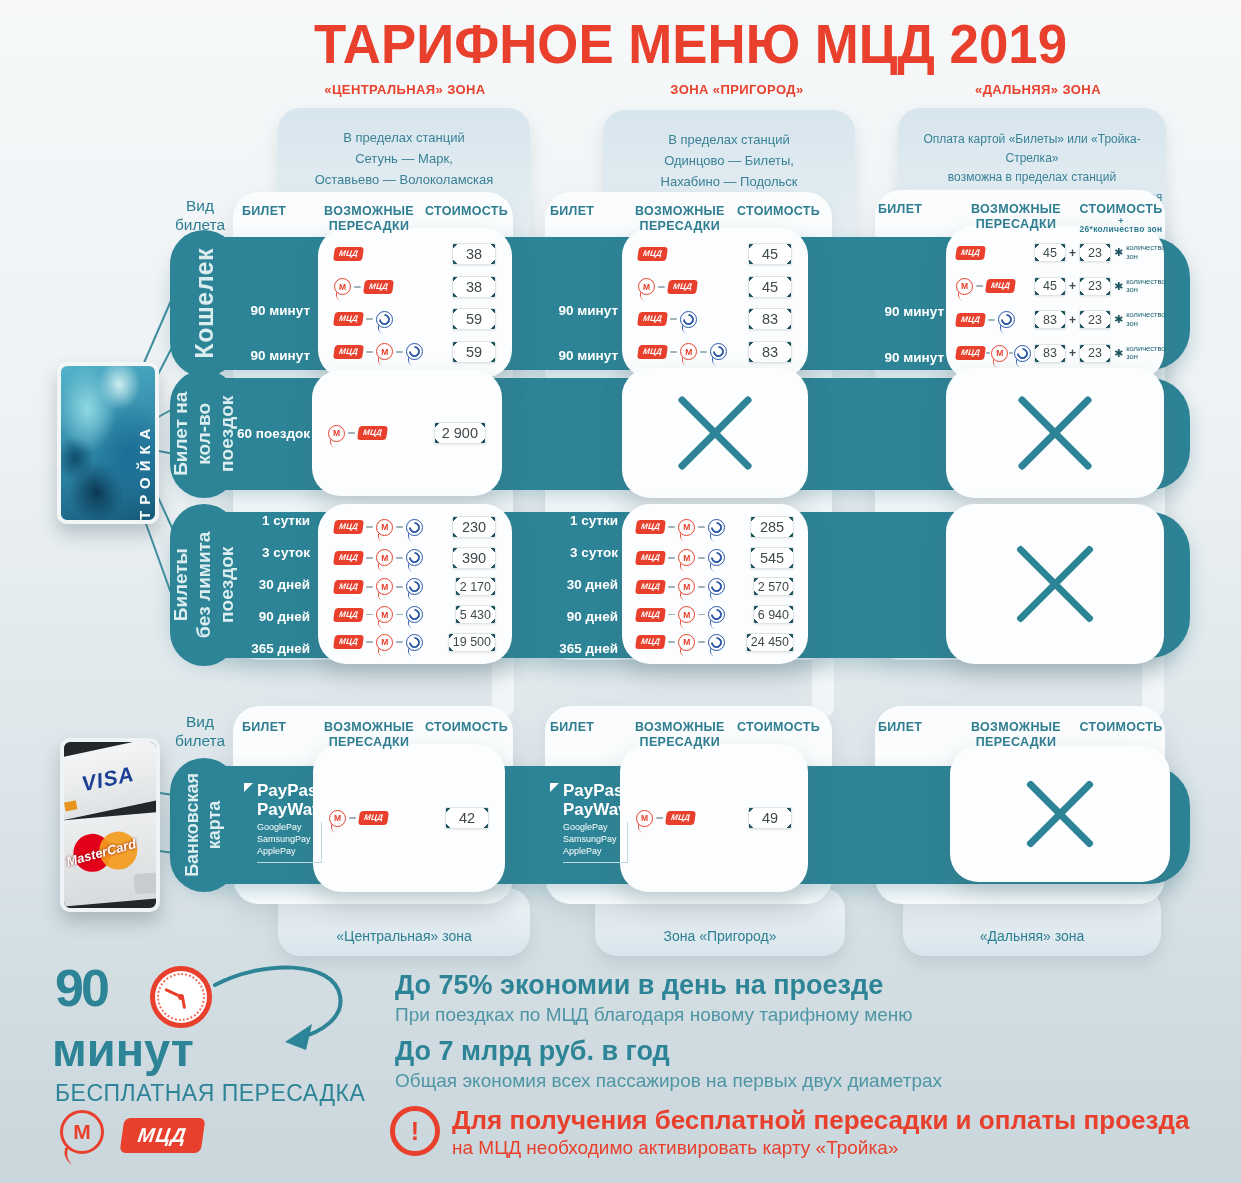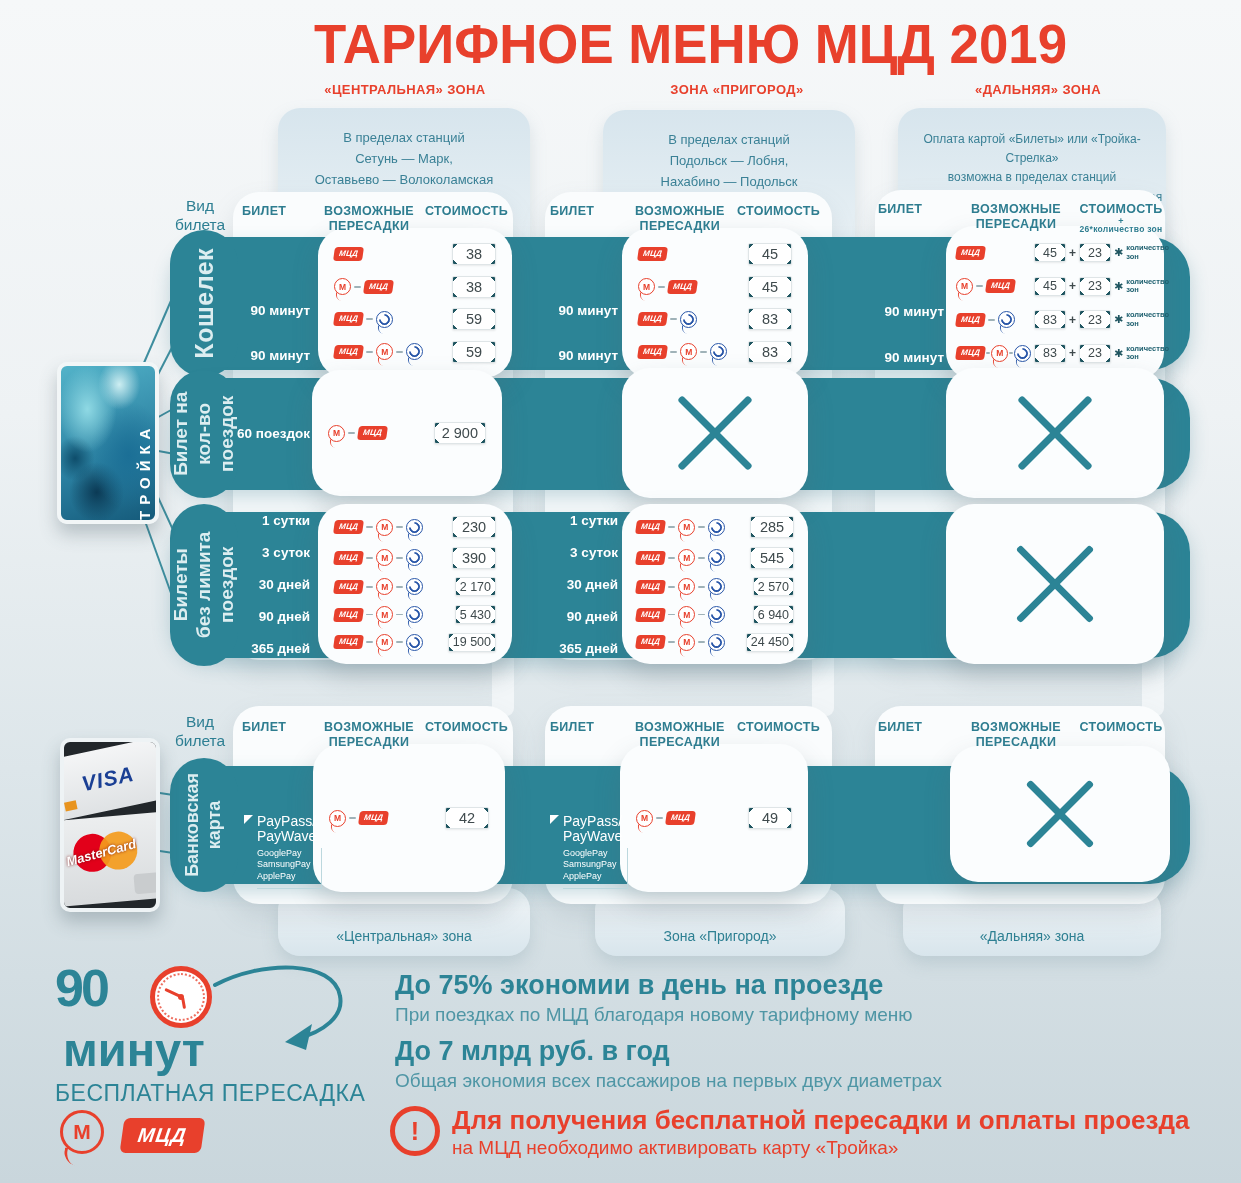--- a/index.html
+++ b/index.html
@@ -76,33 +76,33 @@
       linear-gradient(225deg,#1f5560 3.5px,transparent 3.5px),
       linear-gradient(45deg,#1f5560 3.5px,transparent 3.5px),
       linear-gradient(-45deg,#1f5560 3.5px,transparent 3.5px);
     background-position:top left,top right,bottom left,bottom right;background-size:7px 7px;background-repeat:no-repeat;
     border:1px solid #dfe5e7;border-radius:2px;font-size:14.5px;font-weight:400;color:#3f4a4d;
     text-align:center;box-shadow:0 1px 2px rgba(0,0,0,.08);white-space:nowrap;}
   .pricebox.sm{font-size:12.5px;min-width:22px;padding:1.5px 4px;}
   .fargroup{display:flex;align-items:center;gap:3px;}
   .plus{font-weight:700;color:#3f4a4d;font-size:12px;font-style:normal;}
   .star{font-weight:900;color:#1f5560;font-size:11px;font-style:normal;}
-  .multnote{display:block;font-size:7.5px;font-weight:700;color:#1f6170;line-height:1.15;text-align:left;}
+  .multnote{display:block;font-size:7.5px;font-weight:400;color:#1f6170;line-height:1.15;text-align:left;}
   .multnote span{display:block;}
 
   
   .xcard{display:flex;align-items:center;justify-content:center;}
   .xmark{position:relative;}
   .xmark::before,.xmark::after{content:'';position:absolute;top:50%;left:0;width:100%;height:7px;border-radius:3px;background:#2c8496;}
   .xmark::before{transform:translateY(-50%) rotate(45deg);}
   .xmark::after{transform:translateY(-50%) rotate(-45deg);}
 
   
   .paypass{z-index:5;color:#fff;}
-  .pp-head{position:relative;font-weight:400;font-size:14px;line-height:1.1;padding-left:13px;margin-top:32px;}
+  .pp-head{position:relative;font-weight:700;font-size:17px;line-height:1.1;padding-left:13px;}
   .pp-head::before{content:'';position:absolute;left:0;top:1px;border-left:9px solid #fff;border-bottom:9px solid transparent;}
   .pp-head span{display:block;}
   .pp-wallets{display:inline-block;margin-left:13px;margin-top:3px;font-size:9px;line-height:1.3;
     padding-right:10px;padding-bottom:5px;border-right:1.5px solid #bcd8de;border-bottom:1.5px solid #bcd8de;}
   .pp-wallets span{display:block;}
 
   
   #troika{left:57px;top:362px;width:94px;height:154px;border-radius:10px;border:4px solid #f2f6f7;
     box-shadow:0 10px 18px rgba(70,90,100,.3);z-index:5;overflow:hidden;
     background:radial-gradient(42px 62px at 28% 28%,#8fd9e4,transparent 70%),
@@ -133,21 +133,21 @@
   
   .teal-big{color:#2c8496;font-weight:800;}
   #num90{left:55px;top:962px;font-size:52px;letter-spacing:-3px;line-height:1;}
   #clock{left:150px;top:966px;width:52px;height:52px;border:5px solid #e8402c;border-radius:50%;background:#fff;z-index:6;}
   #clock .ticks{position:absolute;inset:2px;border-radius:50%;border:2px dotted #e8402c;opacity:.75;}
   #clock .hand-m{position:absolute;left:50%;top:50%;width:2.5px;height:19px;background:#e8402c;
     transform-origin:top center;transform:rotate(115deg);border-radius:2px;}
   #clock .hand-h{position:absolute;left:50%;top:50%;width:2.5px;height:12px;background:#e8402c;
     transform-origin:top center;transform:rotate(-10deg);border-radius:2px;}
   #clock .dot{position:absolute;left:50%;top:50%;width:6px;height:6px;margin:-3px;background:#e8402c;border-radius:50%;}
-  #minut{left:63px;top:1026px;font-size:47px;line-height:1;}
+  #minut{left:52px;top:1026px;font-size:47px;line-height:1;}
   #freetr{left:55px;top:1080px;font-size:23px;color:#2c8496;letter-spacing:.5px;}
   #metro-big{left:60px;top:1110px;width:38px;height:38px;border:3px solid #e8402c;border-radius:50%;
     display:flex;align-items:center;justify-content:center;background:transparent;position:absolute;z-index:6;}
   #metro-big b{color:#e8402c;font-size:21px;font-weight:800;}
   #metro-big .tail{position:absolute;left:0px;bottom:-13px;width:12px;height:15px;border-left:3px solid #e8402c;
     border-radius:0 0 0 14px;transform:rotate(15deg);}
   #mcd-big{left:122px;top:1118px;background:#e8402c;color:#fff;font-weight:800;font-style:italic;font-size:20px;
     padding:6px 16px;border-radius:6px;transform:skewX(-8deg);letter-spacing:1px;z-index:6;}
 
   .s-title{font-size:27px;font-weight:800;color:#2c8496;}
@@ -170,21 +170,21 @@
   <div class="abs zone-head" style="left:612px;width:250px;">ЗОНА «ПРИГОРОД»</div>
   <div class="abs zone-head" style="left:912px;width:252px;">«ДАЛЬНЯЯ» ЗОНА</div>
 
   <div class="abs descbox" style="left:278px;width:252px;height:126px;">
     <div>В пределах станций</div>
     <div>Сетунь — Марк,</div>
     <div>Оставьево — Волоколамская</div>
   </div>
   <div class="abs descbox" style="left:603px;top:110px;width:252px;height:124px;">
     <div>В пределах станций</div>
-    <div>Подольск — Лобня,</div>
+    <div>Одинцово — Билеты,</div>
     <div>Нахабино — Подольск</div>
   </div>
   <div class="abs descbox" style="left:898px;width:268px;height:126px;font-size:12px;padding-top:22px;">
     <div>Оплата картой «Билеты» или «Тройка-Стрелка»</div>
     <div>возможна в пределах станций</div>
     <div>Кубинка, Дмитров, Чехов, Новоиерусалимская</div>
   </div>
 
   <svg class="lines" width="1241" height="1183">
     <g stroke="#2c8496" stroke-width="2" fill="none" opacity=".9">

